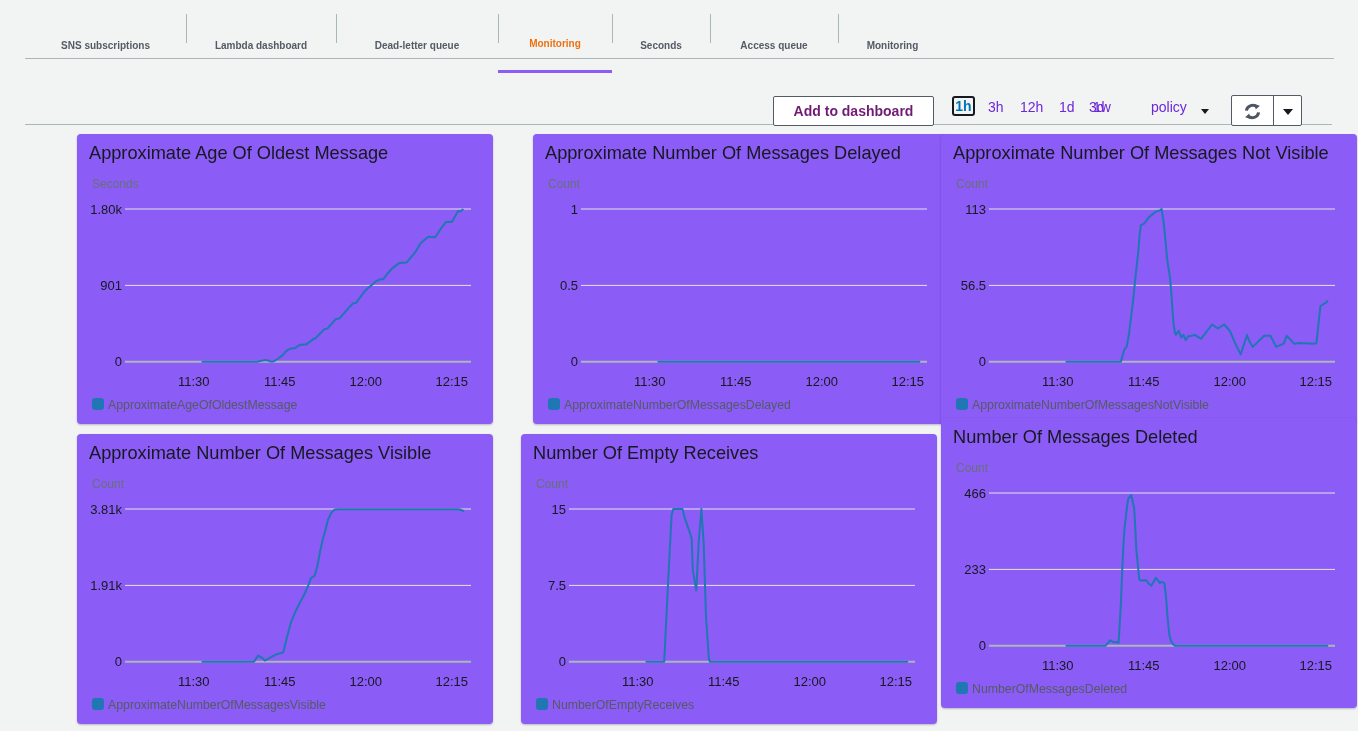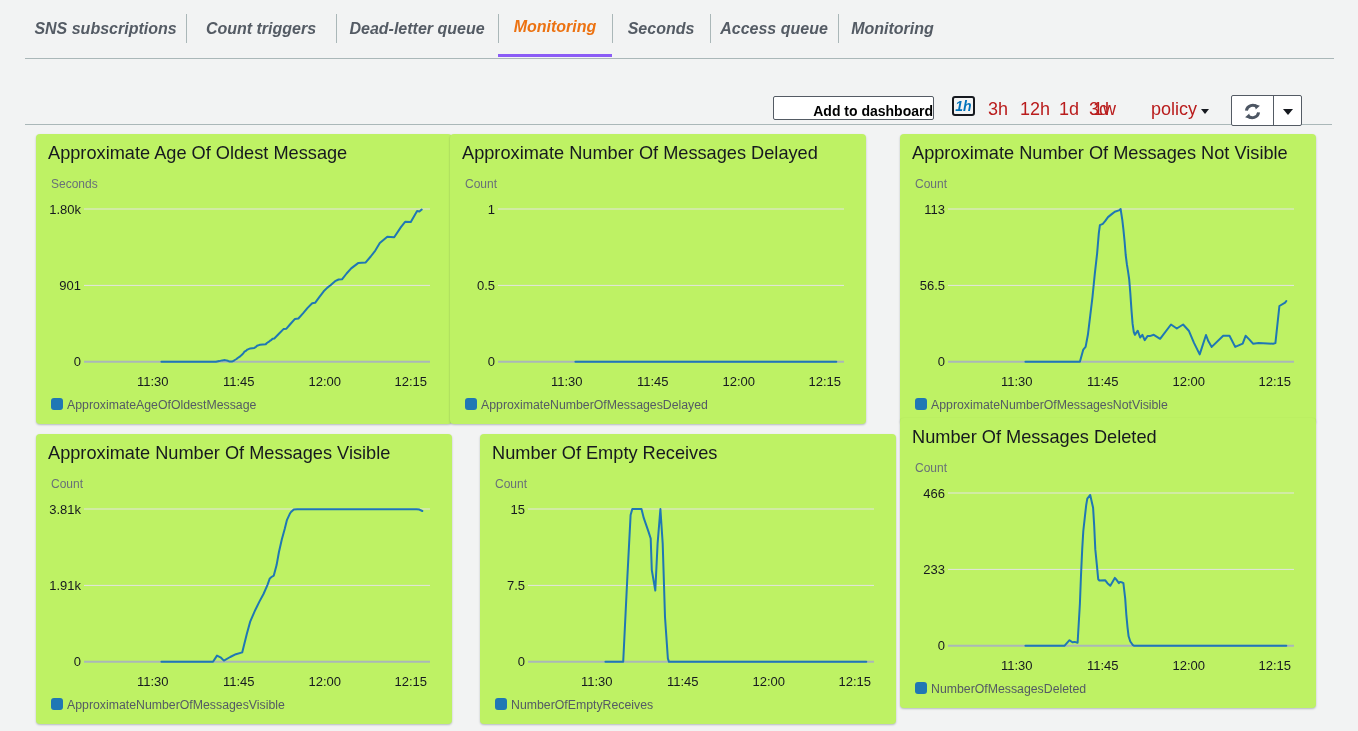--- a/index.html
+++ b/index.html
@@ -1,40 +1,40 @@
 <!DOCTYPE html>
 <html><head><meta charset="utf-8"><style>
 * { margin:0; padding:0; box-sizing:border-box; }
 html,body { width:1358px; height:731px; background:#f2f3f3;
   font-family:"Liberation Sans",sans-serif; overflow:hidden; position:relative; }
 .tabline { position:absolute; left:25px; top:58px; width:1309px; height:1px; background:#aab7b8; }
-.tab { position:absolute; top:0; height:58px; display:flex; align-items:center;
-  justify-content:center; font-size:16px; font-weight:bold; color:#545b64;font-style:italic; }
+.tab { position:absolute; top:16px; height:58px; display:flex; align-items:center;
+  justify-content:center; font-size:10px; font-weight:bold; color:#545b64; }
 .tab.sel { color:#ec7211; height:57px; border-bottom:3px solid #8b5cf6; }
 .tdiv { position:absolute; top:14px; width:1px; background:#aab7b8; height:29px; }
 .hr2 { position:absolute; left:25px; top:124px; width:1307px; height:1px; background:#aab7b8; }
-.btn { position:absolute; left:773px; top:96px; width:161px; height:24px;
-  background:#fff; border:1px solid #545b64; border-radius:2px; color:#000000;
-  font-weight:bold; font-size:14px; text-align:right; line-height:28px; }
-.tl { position:absolute; top:99px; font-size:18px; color:#b91c1c; }
+.btn { position:absolute; left:773px; top:96px; width:161px; height:30px;
+  background:#fff; border:1px solid #545b64; border-radius:2px; color:#701a75;
+  font-weight:bold; font-size:14px; text-align:center; line-height:28px; }
+.tl { position:absolute; top:99px; font-size:14px; color:#6d28d9; }
 .sel1h { position:absolute; left:952px; top:96px; width:23px; height:20px;
   color:#0073bb; font-weight:bold; font-size:14px; border:2px solid #16191f;
-  border-radius:3px; text-align:center; line-height:16px;font-style:italic; }
+  border-radius:3px; text-align:center; line-height:16px; }
 .caret { position:absolute; width:0; height:0; border-left:4.5px solid transparent;
   border-right:4.5px solid transparent; border-top:5px solid #16191f; }
 .refgrp { position:absolute; left:1231px; top:95px; width:71px; height:31px;
   background:#fff; border:1px solid #545b64; border-radius:2px; display:flex; }
 .refbtn { width:42px; border-right:1px solid #545b64; display:flex;
   align-items:center; justify-content:center; }
 .refdd { flex:1; display:flex; align-items:center; justify-content:center; position:relative; }
-.card { position:absolute; width:416px; height:290px; background:#bef264;
-  border-radius:4px; box-shadow:0 1px 2px rgba(0,28,36,0.25); }
+.card { position:absolute; width:416px; height:290px; background:#8b5cf6;
+  border-radius:4px; box-shadow:0 1px 2px rgba(0,28,36,0.25);margin-left:41px; }
 </style></head><body>
 <div class="tab" style="left:25px;width:161px">SNS subscriptions</div>
-<div class="tab" style="left:186px;width:150px">Count triggers</div>
+<div class="tab" style="left:186px;width:150px">Lambda dashboard</div>
 <div class="tab" style="left:336px;width:162px">Dead-letter queue</div>
 <div class="tab sel" style="left:498px;width:114px">Monitoring</div>
 <div class="tab" style="left:612px;width:98px">Seconds</div>
 <div class="tab" style="left:710px;width:128px">Access queue</div>
 <div class="tab" style="left:838px;width:109px">Monitoring</div>
 <div class="tdiv" style="left:186px"></div>
 <div class="tdiv" style="left:336px"></div>
 <div class="tdiv" style="left:498px"></div>
 <div class="tdiv" style="left:612px"></div>
 <div class="tdiv" style="left:710px"></div>
@@ -77,21 +77,21 @@
       <text x="45.0" y="232.3" font-size="13" fill="#16191f" text-anchor="end">0</text>
       <text x="116.8" y="251.7" font-size="13" fill="#16191f" text-anchor="middle">11:30</text>
       <text x="202.8" y="251.7" font-size="13" fill="#16191f" text-anchor="middle">11:45</text>
       <text x="288.8" y="251.7" font-size="13" fill="#16191f" text-anchor="middle">12:00</text>
       <text x="374.8" y="251.7" font-size="13" fill="#16191f" text-anchor="middle">12:15</text>
       <polyline points="125.4,227.8 179.9,227.8 183.3,227.1 186.2,226.4 189.0,226.1 191.9,226.8 193.6,227.6 195.9,227.5 197.6,226.8 198.8,226.0 200.5,225.0 201.7,224.0 203.4,222.9 204.5,221.9 206.2,220.5 207.4,219.1 208.5,217.7 210.3,216.6 211.4,215.6 213.1,214.9 214.3,214.4 218.3,213.9 220.0,212.8 221.1,211.8 222.9,211.1 224.0,210.7 229.7,210.3 230.9,209.0 232.6,207.9 233.8,206.9 235.5,205.8 236.6,204.8 238.3,204.5 242.9,199.8 247.5,195.1 250.4,194.7 254.4,190.0 259.0,184.9 262.4,184.5 267.0,179.4 271.6,173.9 276.2,169.2 279.1,168.8 283.1,163.3 287.7,157.3 291.1,153.9 294.5,151.3 299.1,147.2 302.6,145.5 306.0,145.3 310.6,139.5 315.2,134.4 322.1,129.1 329.5,128.6 334.7,122.5 339.3,116.6 343.8,109.1 351.3,102.8 358.2,103.2 365.1,92.9 369.1,87.8 374.8,88.0 381.1,77.0 383.4,77.5 385.7,75.6" fill="none" stroke="#1f77b4" stroke-width="2" stroke-linejoin="round" stroke-linecap="round"></polyline>
       <rect x="15" y="264" width="12" height="12" rx="3" fill="#1f77b4"></rect>
       <text x="31" y="274.5" font-size="12.3" fill="#545b64">ApproximateAgeOfOldestMessage</text>
     </svg>
   </div>
-<div class="card" style="left:450px;top:134px">
+<div class="card" style="left:492px;top:134px">
     <svg width="422" height="290" viewBox="0 0 422 290" style="display:block">
       <text x="12" y="25" font-size="18.2" fill="#16191f">Approximate Number Of Messages Delayed</text>
       <text x="15" y="54" font-size="12" fill="#687078">Count</text>
       <line x1="48.0" y1="75.0" x2="394.0" y2="75.0" stroke="#e4e4e4" stroke-width="1"></line>
       <line x1="48.0" y1="151.4" x2="394.0" y2="151.4" stroke="#e4e4e4" stroke-width="1"></line>
       <line x1="48.0" y1="227.8" x2="394.0" y2="227.8" stroke="#aab7b8" stroke-width="2"></line>
       <text x="45.0" y="79.5" font-size="13" fill="#16191f" text-anchor="end">1</text>
       <text x="45.0" y="155.9" font-size="13" fill="#16191f" text-anchor="end">0.5</text>
       <text x="45.0" y="232.3" font-size="13" fill="#16191f" text-anchor="end">0</text>
       <text x="116.8" y="251.7" font-size="13" fill="#16191f" text-anchor="middle">11:30</text>

